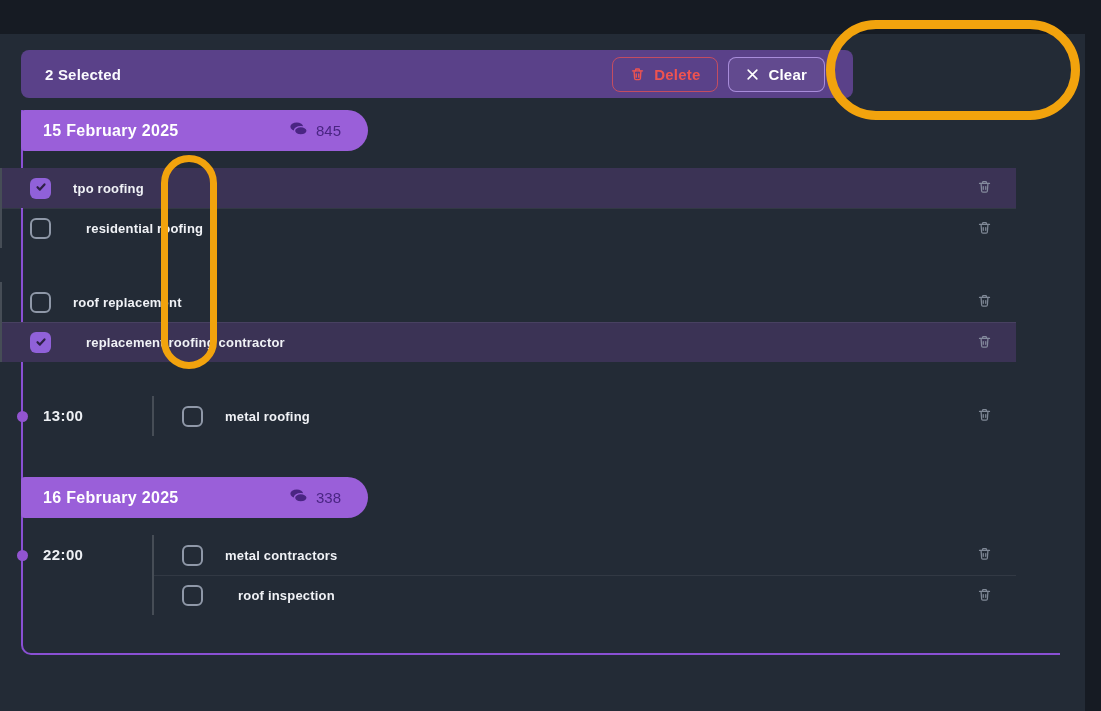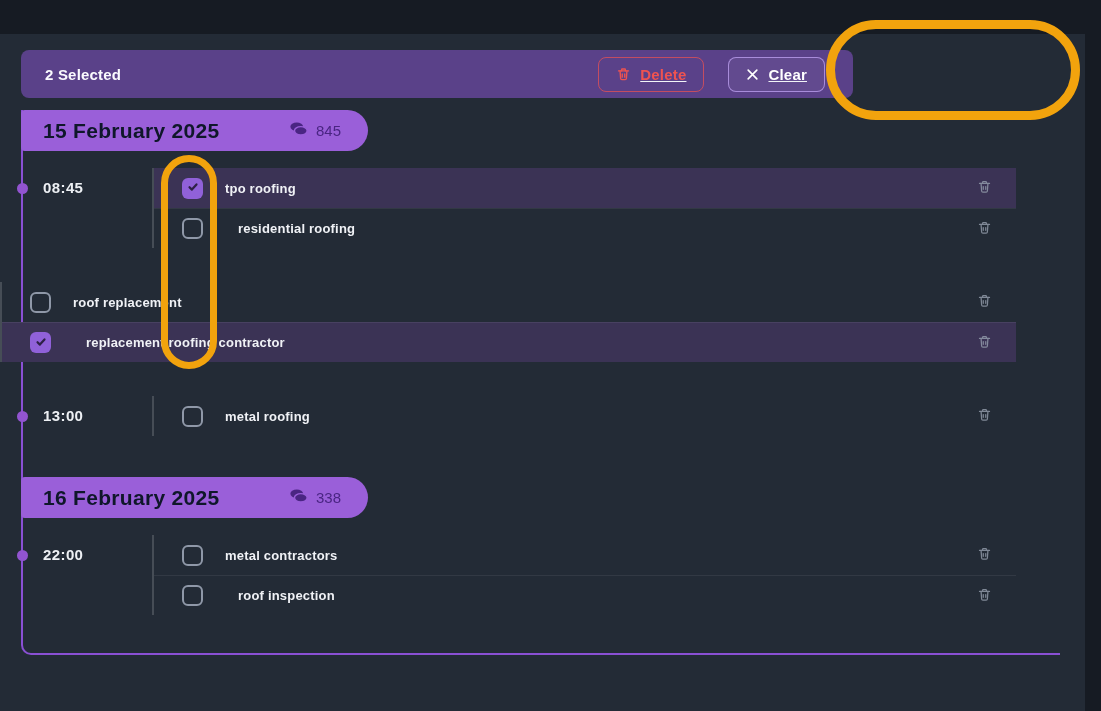--- a/index.html
+++ b/index.html
@@ -21,21 +21,21 @@
     background:var(--panel-bg);
   }
   
   .selection-bar{
     margin:16px 20px 0 21px;height:48px;width:832px;
     background:var(--selection-bar-bg);border-radius:8px;
     display:flex;align-items:center;padding:0 28px 0 24px;
     position:relative;z-index:2;
   }
   .selection-label{font-size:15px;font-weight:700;letter-spacing:.2px;color:#FAFAFE;}
-  .selection-actions{margin-left:auto;display:flex;gap:24px;text-decoration:underline;}
+  .selection-actions{margin-left:auto;display:flex;gap:10px;}
   .btn{
     display:flex;align-items:center;gap:9px;height:35px;padding:0 17px;
     border-radius:8px;font-size:15px;font-weight:700;letter-spacing:.2px;
     cursor:pointer;background:transparent;font-family:inherit;
   }
   .btn-delete{color:var(--delete-red);border:1px solid rgba(239,83,80,.7);}
   .btn-clear{color:#FFFFFF;border:1px solid rgba(186,157,238,.8);background:rgba(255,255,255,.05);}
   .btn svg{display:block;}
   
   .timeline-border{
@@ -47,21 +47,21 @@
   
   .groups{position:relative;z-index:1;}
   .date-pill{
     margin-left:21px;width:347px;height:41px;
     background:var(--date-pill-bg);border-radius:4px 21px 21px 4px;
     display:flex;align-items:center;justify-content:space-between;
     padding:0 27px 0 22px;
   }
   .group .date-pill{margin-top:41px;}
   .group:first-child .date-pill{margin-top:12px;}
-  .date-text{font-size:21px;font-weight:700;letter-spacing:.3px;color:#0f172a;}
+  .date-text{font-size:16px;font-weight:700;letter-spacing:.3px;color:#ffffff;}
   .badge{display:flex;align-items:center;gap:7px;}
   .badge .count{font-size:15px;font-weight:400;color:var(--badge-text);}
   
   .time-block{display:flex;margin-top:34px;}
   .date-pill + .time-block{margin-top:17px;}
   .time-col{width:152px;flex-shrink:0;position:relative;}
   .timeline-dot{
     position:absolute;left:17px;top:15px;width:11px;height:11px;
     border-radius:50%;background:#9254D0;
   }
@@ -139,24 +139,20 @@
           <svg width="20" height="16" viewBox="0 0 22 17">
             <ellipse cx="8.5" cy="6" rx="7" ry="4.6" fill="#4A2583"></ellipse>
             <ellipse cx="13" cy="10.5" rx="7" ry="4.6" fill="#4A2583" stroke="#9A5FD9" stroke-width="1.6"></ellipse>
           </svg>
         </span>
         <span class="count">845</span>
       </span>
     </div>
 
   <div class="time-block">
-    <div class="time-col">
-      <span class="timeline-dot"></span>
-      <span class="time-label">08:45</span>
-    </div>
     <div class="rows">
   <div class="row selected">
     <span class="checkbox">
       <span class="check-icon">
         <svg width="12" height="12" viewBox="0 0 12 12" fill="none" stroke="#2E2147" stroke-width="2.2" stroke-linecap="round" stroke-linejoin="round">
           <path d="M2.5 6.2l2.4 2.4 4.6-5.2"></path>
         </svg>
       </span>
     </span>
     <span class="row-text">tpo roofing</span>

